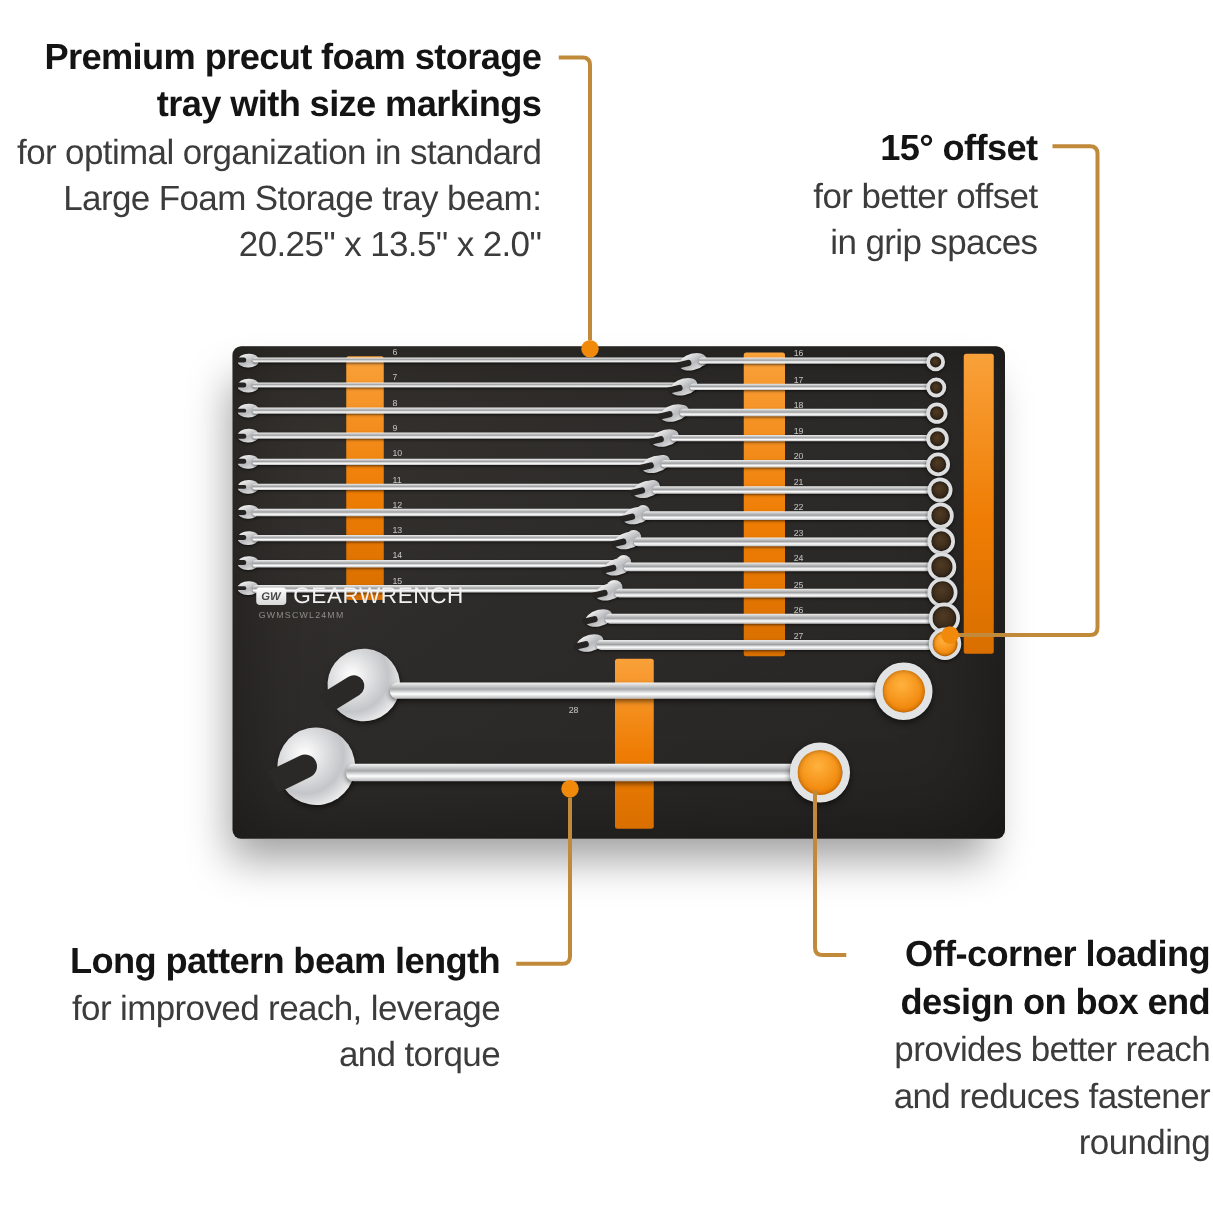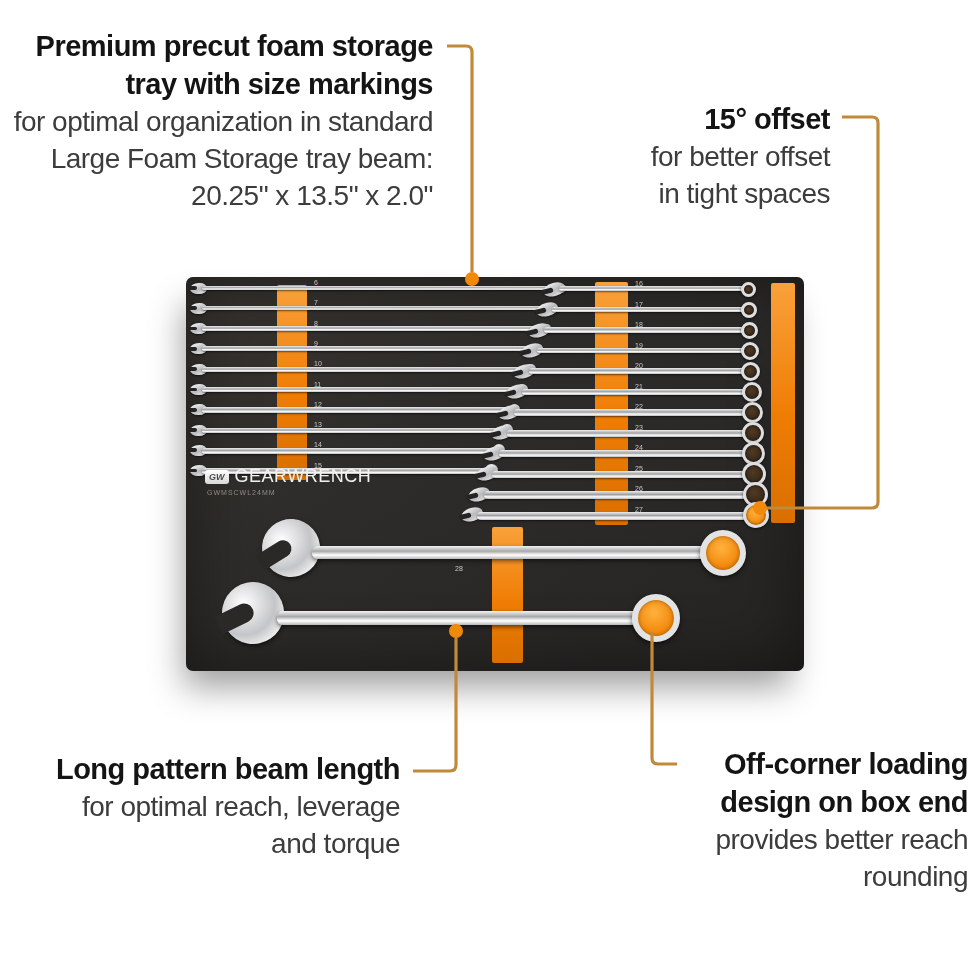--- a/index.html
+++ b/index.html
@@ -76,33 +76,34 @@
     <div class="t">Premium precut foam storage</div>
     <div class="t">tray with size markings</div>
     <div class="b">for optimal organization in standard</div>
     <div class="b">Large Foam Storage tray beam:</div>
     <div class="b">20.25" x 13.5" x 2.0"</div>
   </div>
 
   <div class="callout co-tr">
     <div class="t">15° offset</div>
     <div class="b">for better offset</div>
-    <div class="b">in tight spaces</div>
+    <div class="b">in grip spaces</div>
   </div>
 
   <div class="callout co-bl">
     <div class="t">Long pattern beam length</div>
-    <div class="b">for optimal reach, leverage</div>
+    <div class="b">for improved reach, leverage</div>
     <div class="b">and torque</div>
   </div>
 
   <div class="callout co-br">
     <div class="t">Off-corner loading</div>
     <div class="t">design on box end</div>
     <div class="b">provides better reach</div>
+    <div class="b">and reduces fastener</div>
     <div class="b">rounding</div>
   </div>
 
   <div class="tray">
     <div class="strip strip-a"></div>
     <div class="strip strip-b"></div>
     <div class="strip strip-c"></div>
     <div class="strip strip-d"></div>
 
     <div id="left-col">

